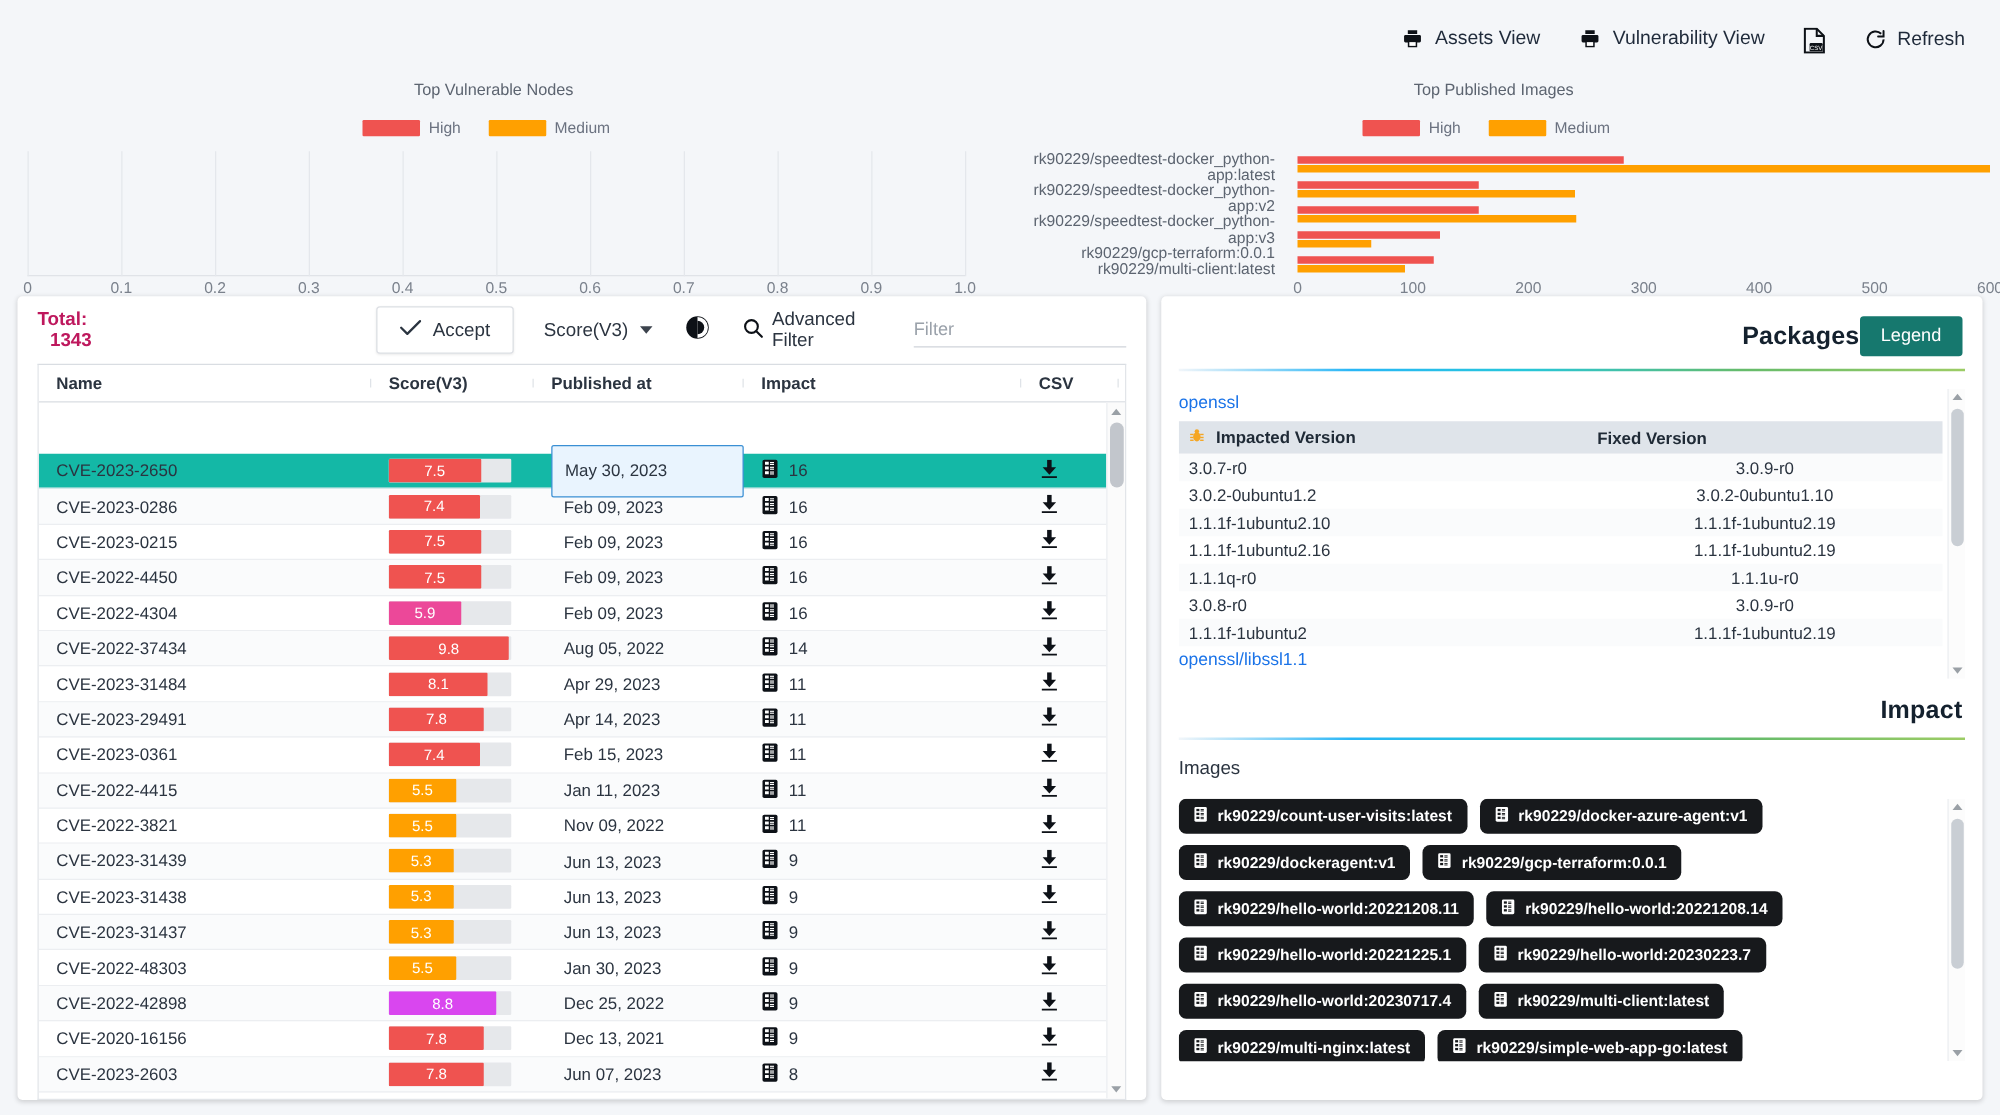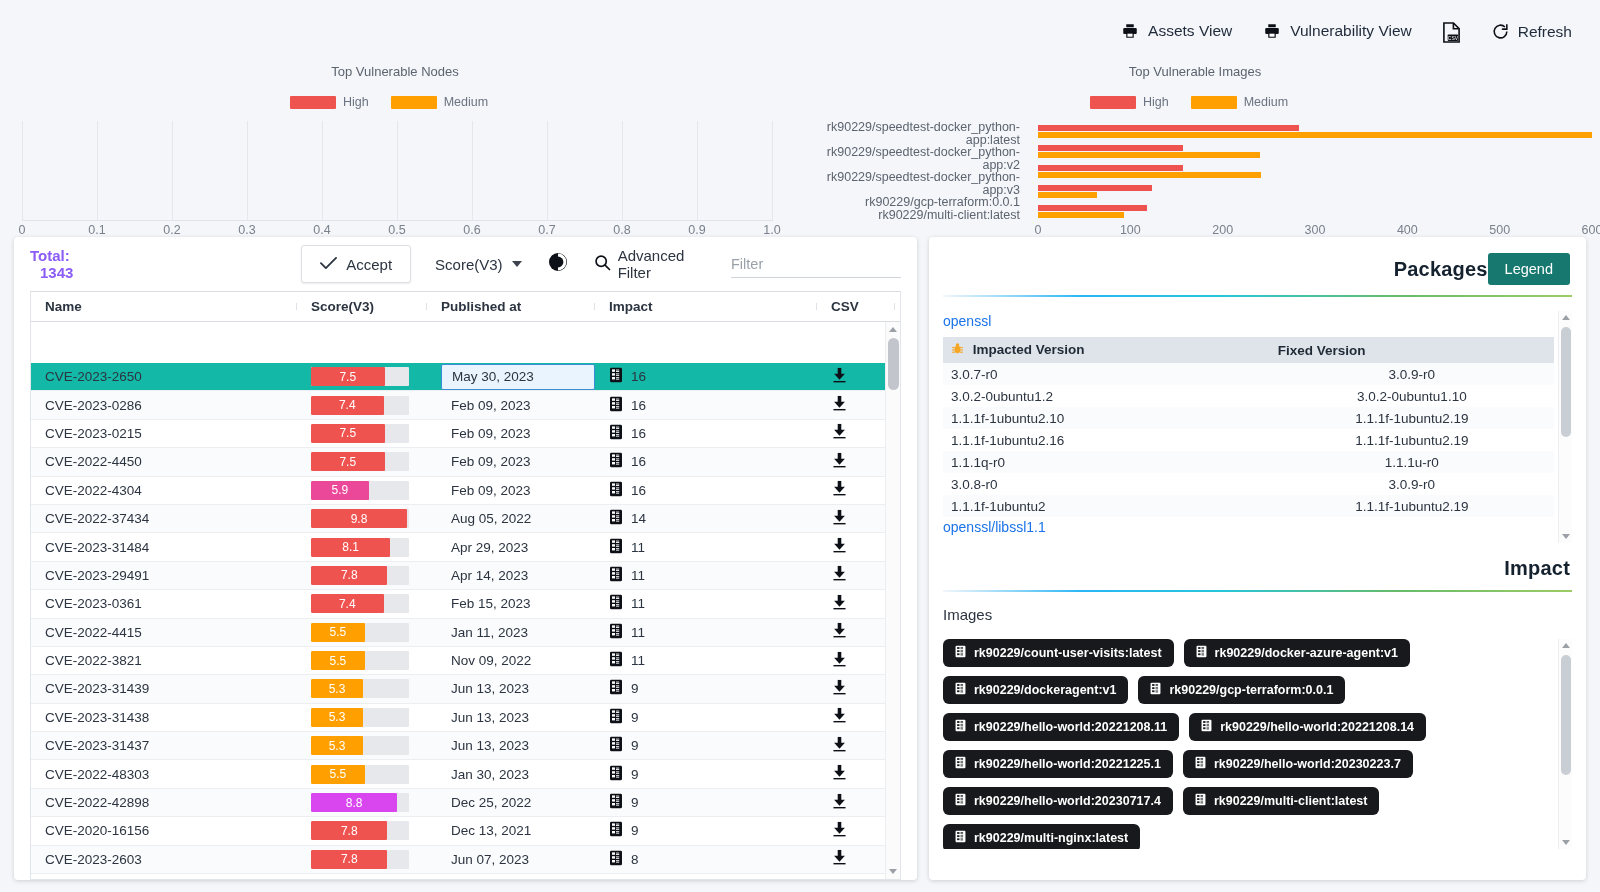--- a/index.html
+++ b/index.html
@@ -105,21 +105,21 @@
     box-shadow: 0 1px 4px rgba(0,0,0,.16);
   }
   .left-card  { width: 903px; display: flex; flex-direction: column; }
   .right-card { flex: 1; margin-left: 12px; display: flex; flex-direction: column; padding: 0 14px; }
 
   
   .tbl-toolbar {
     display: flex; align-items: center;
     height: 54px; padding: 0 16px; gap: 0;
   }
-  .total { color: #8b5cf6; font-size: 15px; font-weight: bold; }
+  .total { color: #be185d; font-size: 15px; font-weight: bold; }
   .total .num { margin-left: 10px; }
   .tb-spacer { flex: 0 0 190px; }
   .accept-btn {
     display: flex; align-items: center; gap: 9px;
     height: 38px; padding: 0 18px;
     border: 1px solid #dcdfe4; border-radius: 3px;
     background: #fff; font-size: 15px; color: #2b3440; cursor: pointer;
     box-shadow: 0 1px 2px rgba(0,0,0,.08);
   }
   .score-select {
@@ -180,21 +180,21 @@
     width: 98px; height: 19px; background: #e6e8eb;
     position: relative; overflow: hidden; border-radius: 1px;
   }
   .score-fill {
     height: 100%; display: flex; align-items: center; justify-content: center;
     color: #fff; font-size: 12px; border-radius: 1px;
   }
   .pub-cell { width: 168px; }
   .pub-box {
     display: inline-flex; align-items: center;
-    height: 26px; padding: 0 10px; font-size: 13.5px;
+    height: 42px; padding: 0 10px; font-size: 13.5px;
   }
   .row.selected .pub-box {
     border: 1px solid #3a8fd4; background: #e9f4fe; border-radius: 2px;
     width: 160px;
   }
   .impact-cell { width: 222px; gap: 8px; }
   .csv-cell { width: 78px; justify-content: flex-start; padding-left: 20px; }
 
   .vscroll {
     position: absolute; right: 0; top: 0; bottom: 0; width: 15px;
@@ -358,21 +358,21 @@
         <span style="left: 50%;">0.5</span>
         <span style="left: 60%;">0.6</span>
         <span style="left: 70%;">0.7</span>
         <span style="left: 80%;">0.8</span>
         <span style="left: 90%;">0.9</span>
         <span style="left: 100%;">1.0</span>
       </div>
   </div>
 
   <div class="chart-pane right">
-    <div class="chart-title">Top Vulnerable Images</div>
+    <div class="chart-title">Top Published Images</div>
     <div class="legend">
       <div class="grp">
         <span class="sw" style="background:#ef5350"></span>
         <span>High</span>
       </div>
       <div class="grp">
         <span class="sw" style="background:#ffa000"></span>
         <span>Medium</span>
       </div>
     </div>
@@ -1373,20 +1373,36 @@
     <rect x="6" y="3.6" width="2.8" height="0.8" fill="#17191c"></rect>
     <rect x="2.3" y="5.6" width="2.6" height="2" fill="#17191c"></rect>
     <rect x="6" y="5.8" width="2.8" height="0.8" fill="#17191c"></rect>
     <rect x="6" y="7" width="2.8" height="0.8" fill="#17191c"></rect>
     <rect x="2.3" y="9" width="2.6" height="2" fill="#17191c"></rect>
     <rect x="6" y="9.2" width="2.8" height="0.8" fill="#17191c"></rect>
     <rect x="6" y="10.4" width="2.8" height="0.8" fill="#17191c"></rect>
   </svg></span>
             <span>rk90229/multi-nginx:latest</span>
           </div>
+          <div class="chip">
+            <span>
+  <svg width="11" height="13" viewBox="0 0 12 14">
+    <rect x="0.6" y="0.6" width="10.8" height="12.8" rx="1.2" fill="#fff"></rect>
+    <rect x="2.3" y="2.2" width="2.6" height="2" fill="#17191c"></rect>
+    <rect x="6" y="2.4" width="2.8" height="0.8" fill="#17191c"></rect>
+    <rect x="6" y="3.6" width="2.8" height="0.8" fill="#17191c"></rect>
+    <rect x="2.3" y="5.6" width="2.6" height="2" fill="#17191c"></rect>
+    <rect x="6" y="5.8" width="2.8" height="0.8" fill="#17191c"></rect>
+    <rect x="6" y="7" width="2.8" height="0.8" fill="#17191c"></rect>
+    <rect x="2.3" y="9" width="2.6" height="2" fill="#17191c"></rect>
+    <rect x="6" y="9.2" width="2.8" height="0.8" fill="#17191c"></rect>
+    <rect x="6" y="10.4" width="2.8" height="0.8" fill="#17191c"></rect>
+  </svg></span>
+            <span>rk90229/simple-web-app-go:latest</span>
+          </div>
         </div>
       <div class="sidescroll">
         <div class="arrow-up"></div>
         <div class="thumb" style="top:16px;height:120px"></div>
         <div class="arrow-dn"></div>
       </div>
     </div>
   </div>
 </div>
 

